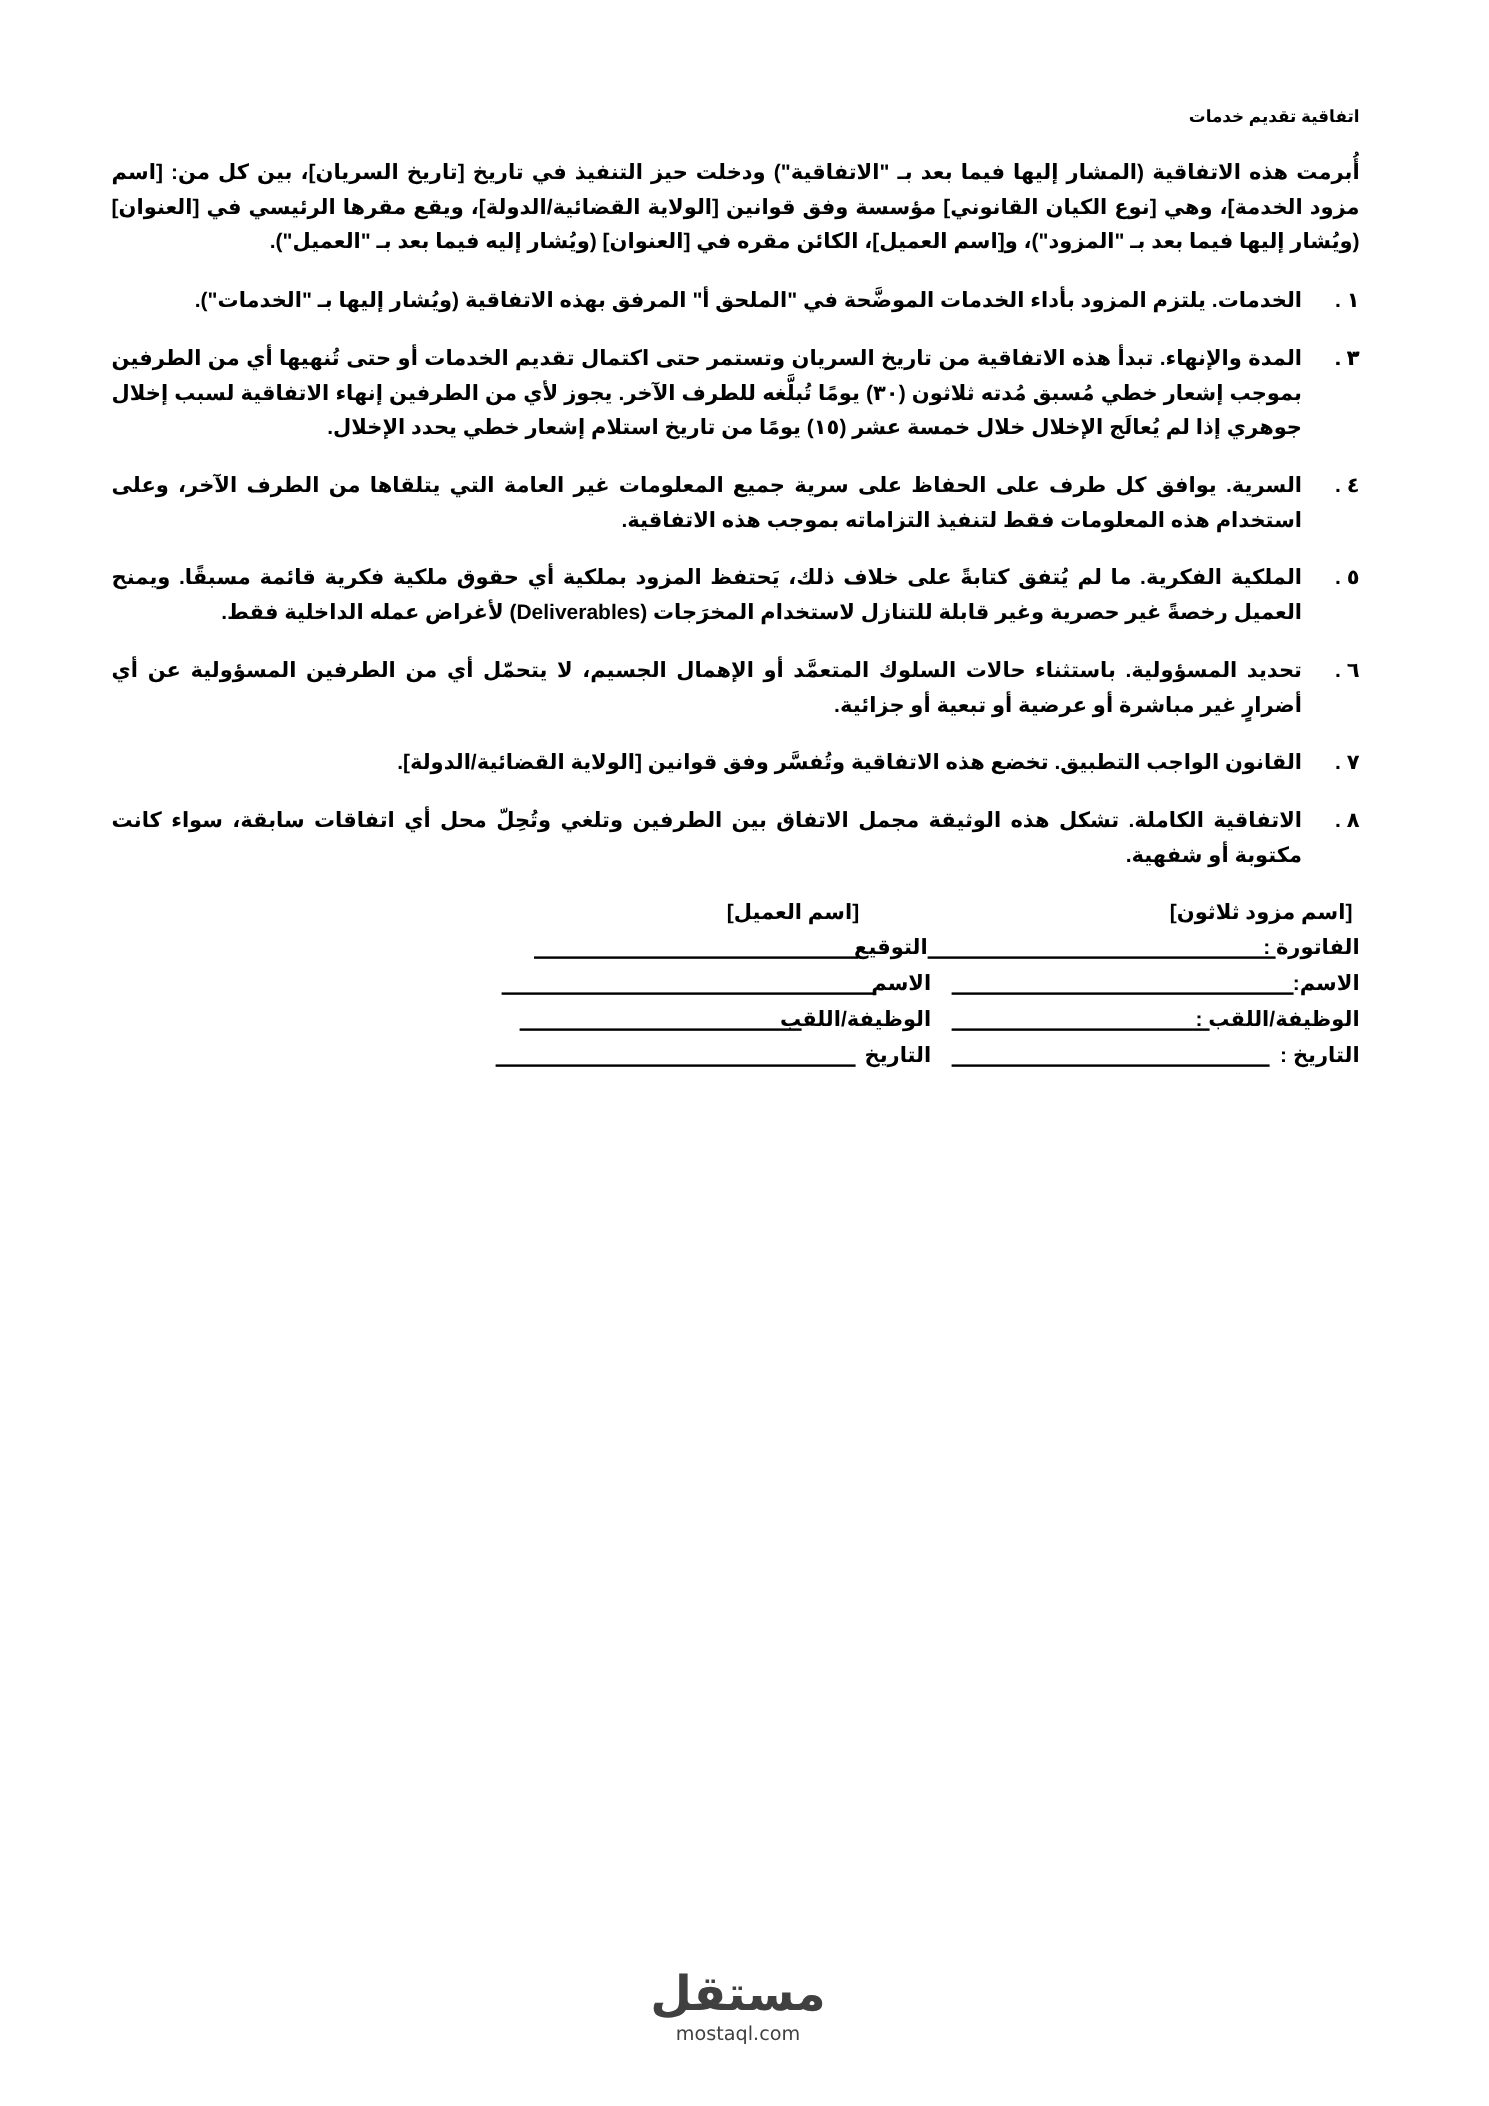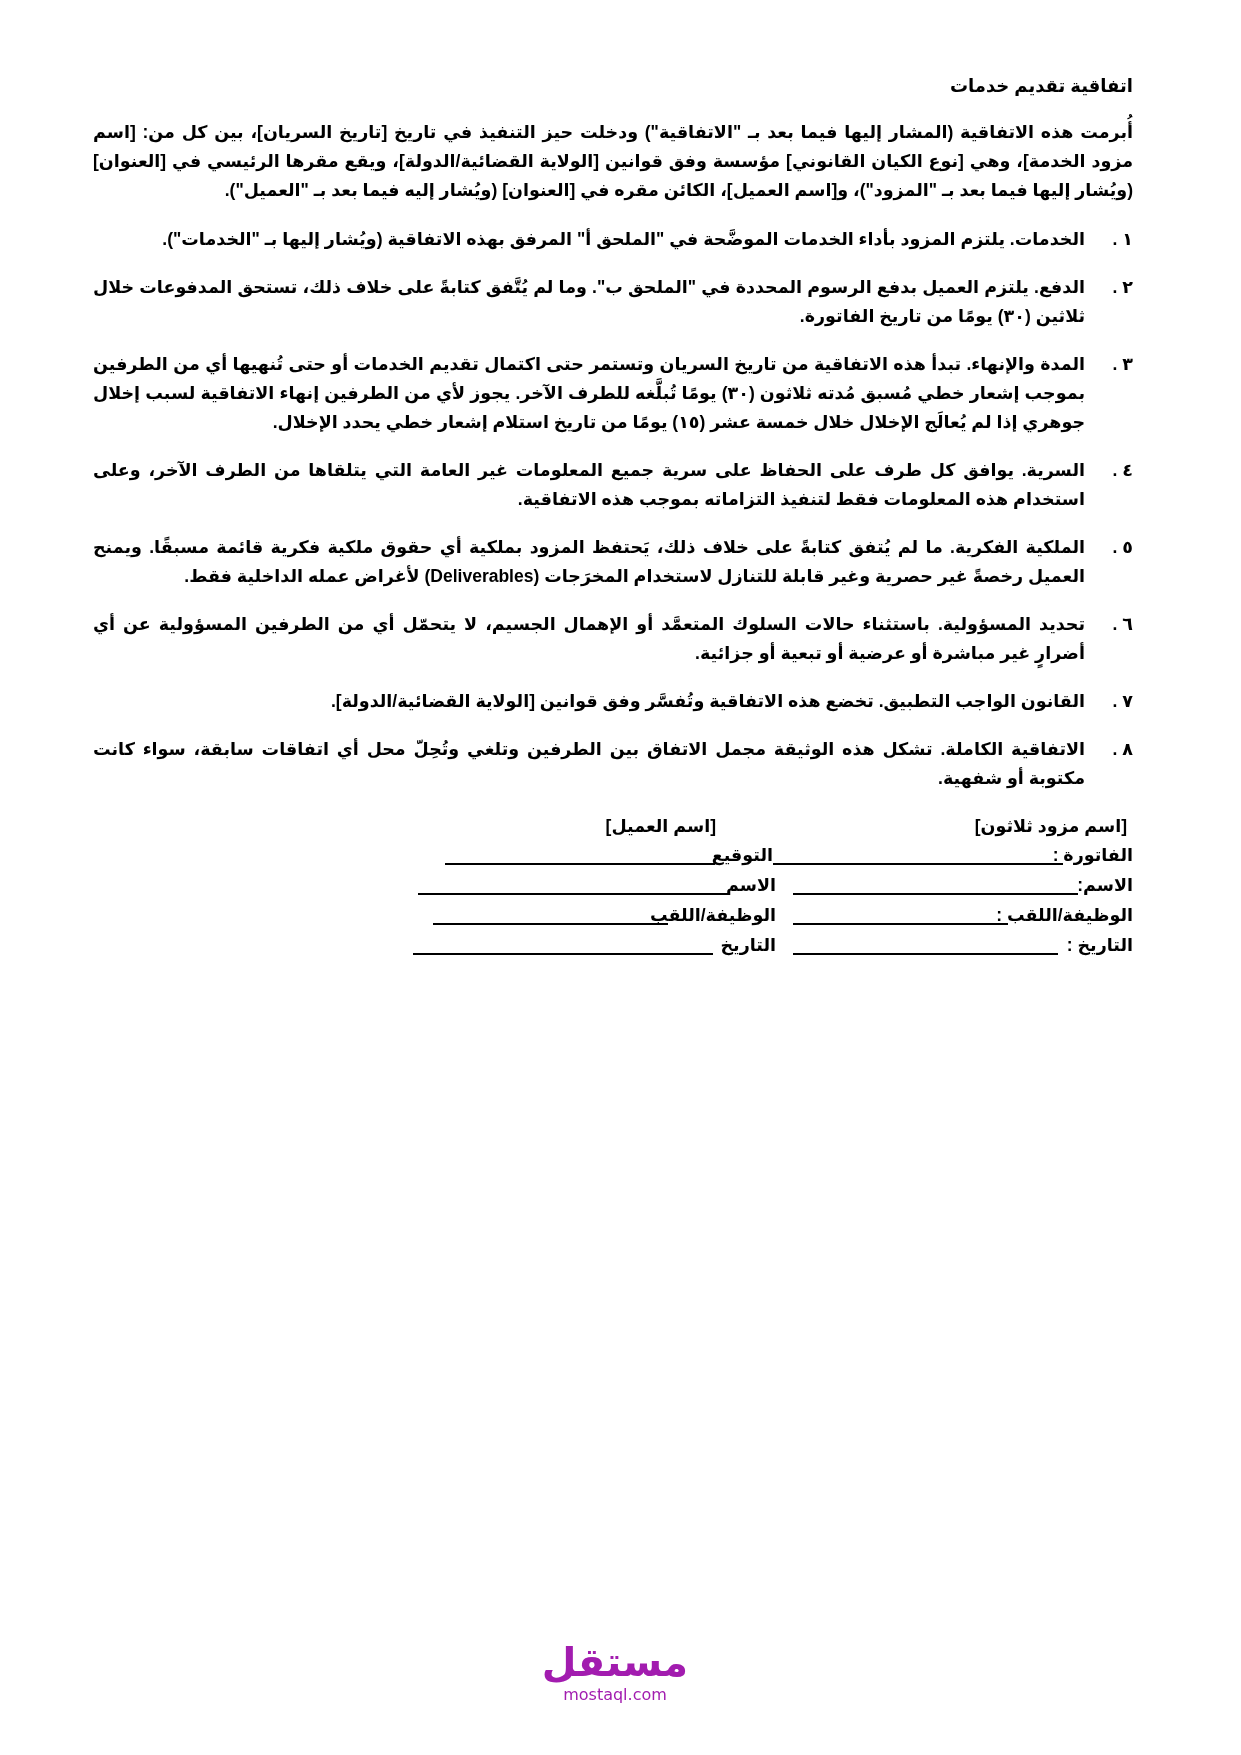--- a/index.html
+++ b/index.html
@@ -26,22 +26,22 @@
   .doc {
     position: absolute;
     right: 108px;
     top: 70px;
     width: 1040px;
     font-weight: bold;
     font-size: 17.5px;
     line-height: 29px;
   }
   .title {
-    font-size: 18px;
-    margin: 2px 0 17px 0;
+    font-size: 14px;
+    margin: 13px 0 17px 0;
     font-weight: bold;
   }
   .intro {
     margin: 1px 0 20px 0;
     text-align: justify;
     text-align-last: right;
   }
   .clauses {
     list-style: none;
     margin: 0;
@@ -104,21 +104,21 @@
     position: absolute;
     top: 0;
     text-align: center;
   }
   .watermark {
     position: absolute;
     left: 540px;
     top: 1640px;
     width: 150px;
     text-align: center;
-    color: #a21caf;
+    color: #404040;
     direction: ltr;
   }
   .wm-logo {
     font-size: 40px;
     font-weight: bold;
     line-height: 44px;
     direction: rtl;
   }
   .wm-url {
     font-size: 16px;
@@ -134,21 +134,20 @@
     <div class="title">اتفاقية تقديم خدمات</div>
     <p class="intro">أُبرمت هذه الاتفاقية (المشار إليها فيما بعد بـ "الاتفاقية") ودخلت حيز التنفيذ في تاريخ [تاريخ السريان]، بين كل من: [اسم مزود الخدمة]، وهي [نوع الكيان القانوني] مؤسسة وفق قوانين [الولاية القضائية/الدولة]، ويقع مقرها الرئيسي في [العنوان] (ويُشار إليها فيما بعد بـ "المزود")، و[اسم العميل]، الكائن مقره في [العنوان] (ويُشار إليه فيما بعد بـ "العميل").</p>
 
     <ol class="clauses">
       <li class="clause">
         <span class="clause-num">١ .</span>
         <span>الخدمات. يلتزم المزود بأداء الخدمات الموضَّحة في "الملحق أ" المرفق بهذه الاتفاقية (ويُشار إليها بـ "الخدمات").</span>
       </li>
       <li class="clause">
         <span class="clause-num">٢ .</span>
-        <span>الدفع. يلتزم العميل بدفع الرسوم المحددة في "الملحق ب". وما لم يُتَّفق كتابةً على خلاف ذلك، تستحق المدفوعات خلال ثلاثين (٣٠) يومًا من تاريخ الفاتورة.</span>
       </li>
       <li class="clause">
         <span class="clause-num">٣ .</span>
         <span>المدة والإنهاء. تبدأ هذه الاتفاقية من تاريخ السريان وتستمر حتى اكتمال تقديم الخدمات أو حتى تُنهيها أي من الطرفين بموجب إشعار خطي مُسبق مُدته ثلاثون (٣٠) يومًا تُبلَّغه للطرف الآخر. يجوز لأي من الطرفين إنهاء الاتفاقية لسبب إخلال جوهري إذا لم يُعالَج الإخلال خلال خمسة عشر (١٥) يومًا من تاريخ استلام إشعار خطي يحدد الإخلال.</span>
       </li>
       <li class="clause">
         <span class="clause-num">٤ .</span>
         <span>السرية. يوافق كل طرف على الحفاظ على سرية جميع المعلومات غير العامة التي يتلقاها من الطرف الآخر، وعلى استخدام هذه المعلومات فقط لتنفيذ التزاماته بموجب هذه الاتفاقية.</span>
       </li>
       <li class="clause">

